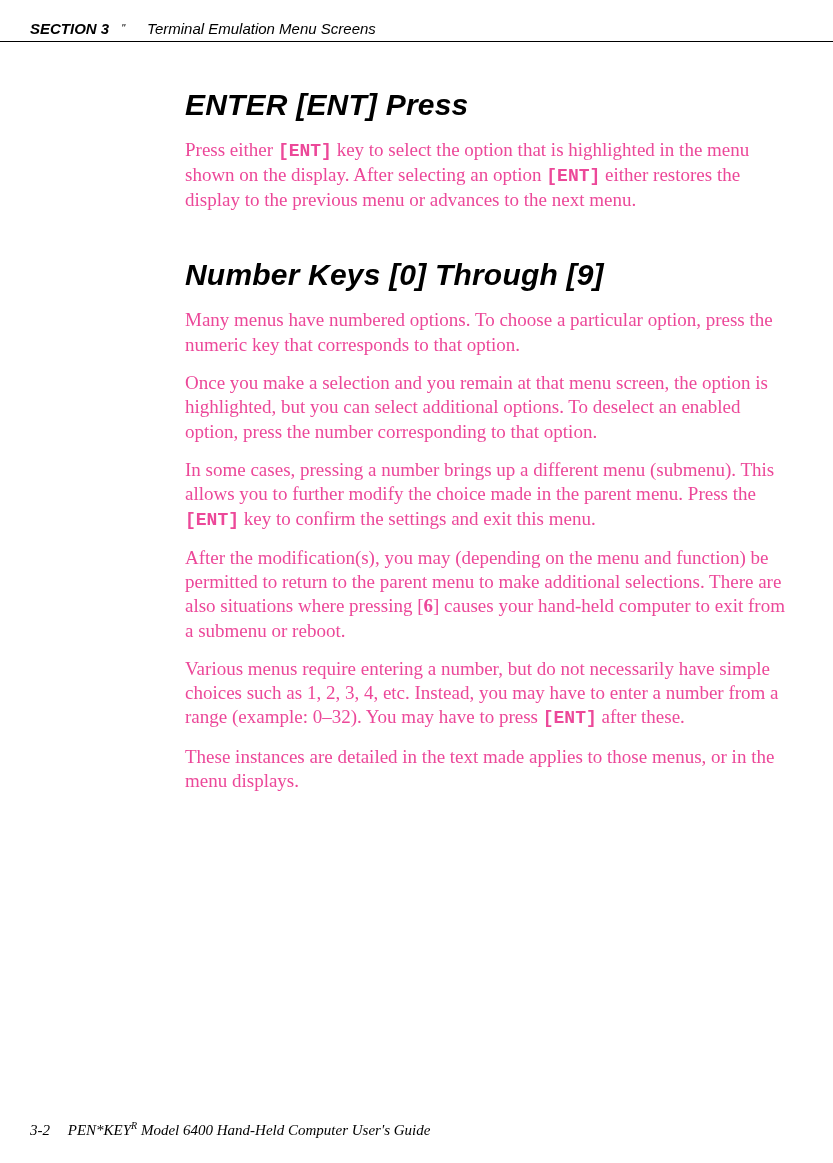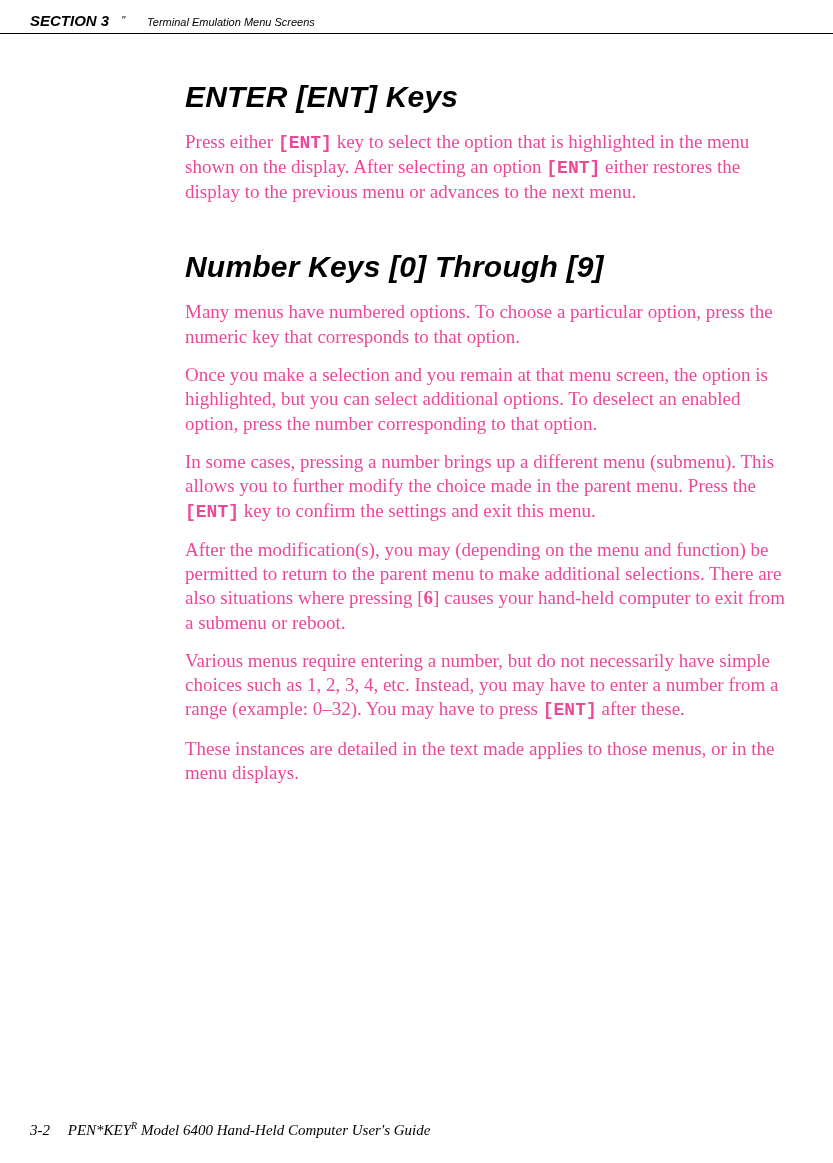--- a/index.html
+++ b/index.html
@@ -11,21 +11,21 @@
       width: 833px;
       height: 1163px;
       background: white;
       font-family: Georgia, 'Times New Roman', serif;
       position: relative;
       padding: 0;
     }
     .header {
       display: flex;
       align-items: baseline;
-      padding: 12px 30px 4px 30px;
+      padding: 0 30px 4px 30px;
       border-bottom: 1.5px solid #000;
       margin-bottom: 40px;
     }
     .header-section {
       font-family: Arial, Helvetica, sans-serif;
       font-weight: bold;
       font-style: italic;
       font-size: 15px;
       margin-right: 12px;
     }
@@ -33,21 +33,22 @@
       font-family: Arial, Helvetica, sans-serif;
       font-size: 11px;
       font-style: italic;
       margin-right: 22px;
       position: relative;
       top: -2px;
     }
     .header-title {
       font-family: Arial, Helvetica, sans-serif;
       font-style: italic;
-      font-size: 11px;
+      font-size: 15px;
+      margin-top: 20px;
     }
     .content {
       padding-left: 185px;
       padding-right: 40px;
     }
     h1 {
       font-family: Arial, Helvetica, sans-serif;
       font-weight: bold;
       font-style: italic;
       font-size: 30px;
@@ -91,21 +92,21 @@
 <body>
 
 <div class="header">
   <span class="header-section">SECTION 3</span>
   <span class="header-quote">"</span>
   <span class="header-title">Terminal Emulation Menu Screens</span>
 </div>
 
 <div class="content">
 
-  <h1>ENTER [ENT] Keys</h1>
+  <h1>ENTER [ENT] Press</h1>
 
   <p>
     <span>Press either </span><span class="key">[ENT]</span><span> key to select the option that is high­lighted in the menu shown on the display.  After selecting an option </span><span class="key">[ENT]</span><span> either restores the display to the previous menu or advances to the next menu.</span>
   </p>
 
   <h1>Number Keys [0] Through [9]</h1>
 
   <p>Many menus have numbered options.  To choose a particu­lar option, press the numeric key that corresponds to that option.</p>
 
   <p>Once you make a selection and you remain at that menu screen, the option is highlighted, but you can select addi­tional options.  To deselect an enabled option, press the number corresponding to that option.</p>

